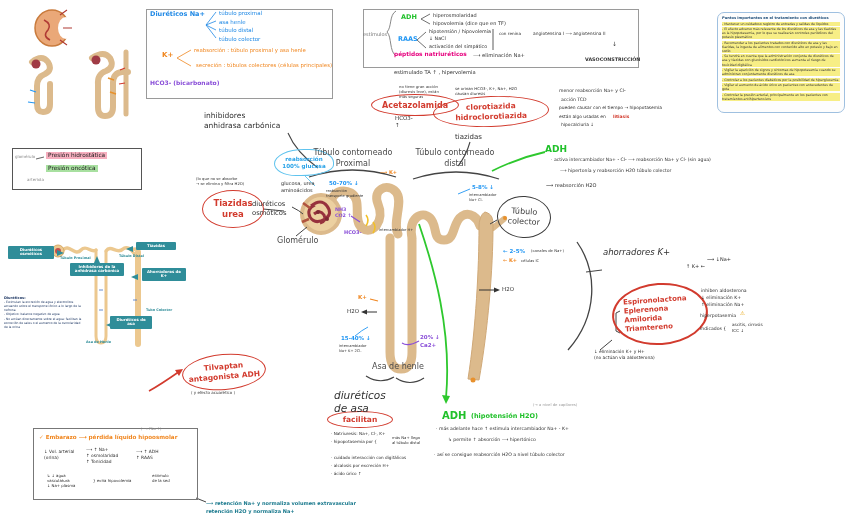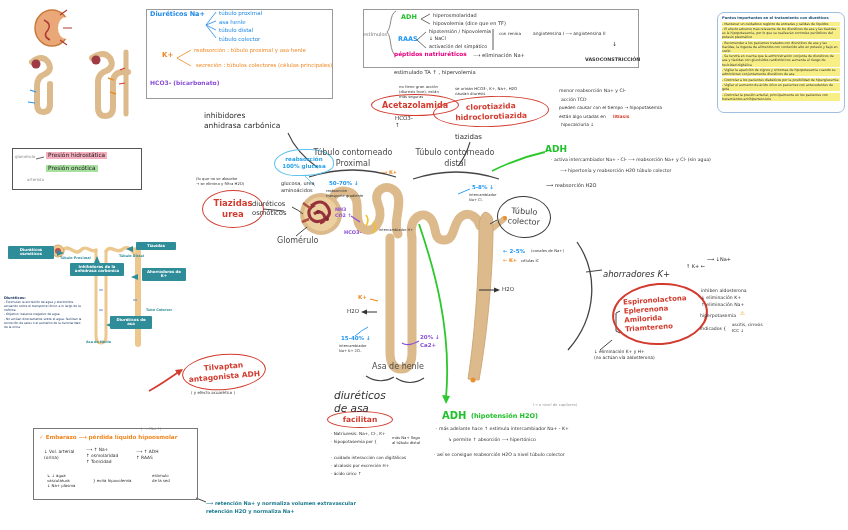--- a/index.html
+++ b/index.html
@@ -266,21 +266,21 @@
       <div class="ann" style="left: 339px; top: 344px; font-size: 3.6px; color: rgb(51, 51, 51); line-height: 4.5px;">intercambiador
 Na+ K+ 2Cl-</div>
       <div class="ann" style="left: 420px; top: 334px; font-size: 5.5px; color: rgb(138, 79, 216); font-weight: 700; line-height: 7.5px;">20% ↓
 Ca2+</div>
       <div class="ann" style="left: 372px; top: 362px; font-size: 8px; color: rgb(74, 74, 74);">Asa de henle</div>
       <div class="ann" style="left: 502px; top: 286px; font-size: 5.5px; color: rgb(47, 47, 47);">H2O</div>
       <div class="ann" style="left: 503px; top: 248px; font-size: 5.5px; color: rgb(33, 150, 243); font-weight: 700;">← 2-5%</div>
       <div class="ann" style="left: 531px; top: 249px; font-size: 3.8px; color: rgb(51, 51, 51);">(canales de Na+)</div>
       <div class="ann" style="left: 503px; top: 258px; font-size: 5px; color: rgb(240, 134, 31); font-weight: 700;">← K+</div>
       <div class="ann" style="left: 521px; top: 259px; font-size: 3.8px; color: rgb(51, 51, 51);">células IC</div>
-      <div class="ann" style="left: 603px; top: 269px; font-size: 8.5px; color: rgb(47, 47, 47); font-style: italic;">ahorradores K+</div>
+      <div class="ann" style="left: 603px; top: 247px; font-size: 8.5px; color: rgb(47, 47, 47); font-style: italic;">ahorradores K+</div>
       <div class="ann" style="left: 686px; top: 264px; font-size: 5px; color: rgb(47, 47, 47);">↑ K+ ←</div>
       <div class="ann" style="left: 707px; top: 257px; font-size: 5px; color: rgb(47, 47, 47);">⟶ ↓Na+</div>
       <div class="ann" style="left: 701px; top: 287px; font-size: 4.6px; color: rgb(47, 47, 47); line-height: 7px;">inhiben aldosterona
 ↓ eliminación K+
 ↑ eliminación Na+</div>
       <div class="ann" style="left: 700px; top: 313px; font-size: 4.6px; color: rgb(47, 47, 47);">hiperpotasemia</div>
       <div class="ann" style="left: 740px; top: 310px; font-size: 5.5px; color: rgb(232, 168, 23);">⚠</div>
       <div class="ann" style="left: 700px; top: 326px; font-size: 4.6px; color: rgb(47, 47, 47);">indicados {</div>
       <div class="ann" style="left: 732px; top: 322px; font-size: 4.2px; color: rgb(47, 47, 47); line-height: 5.6px;">ascitis, cirrosis
 ICC ↓</div>

